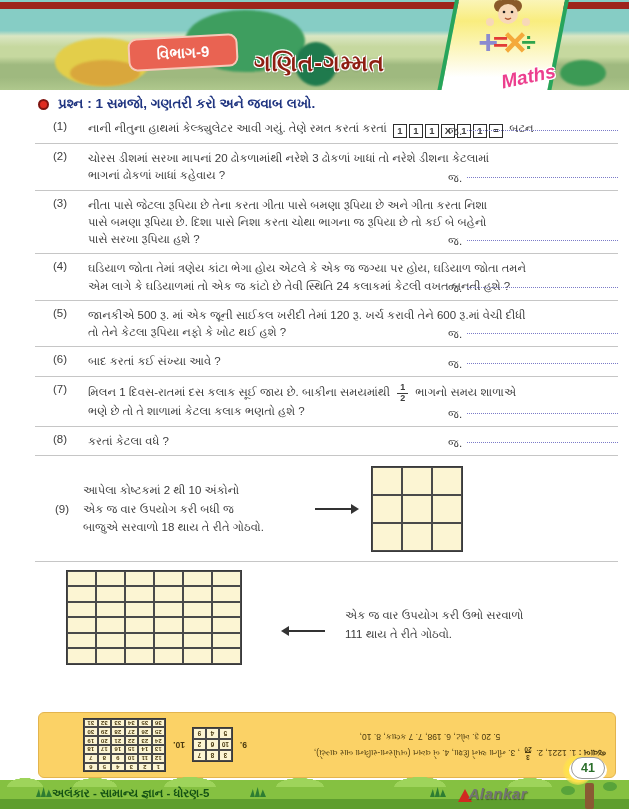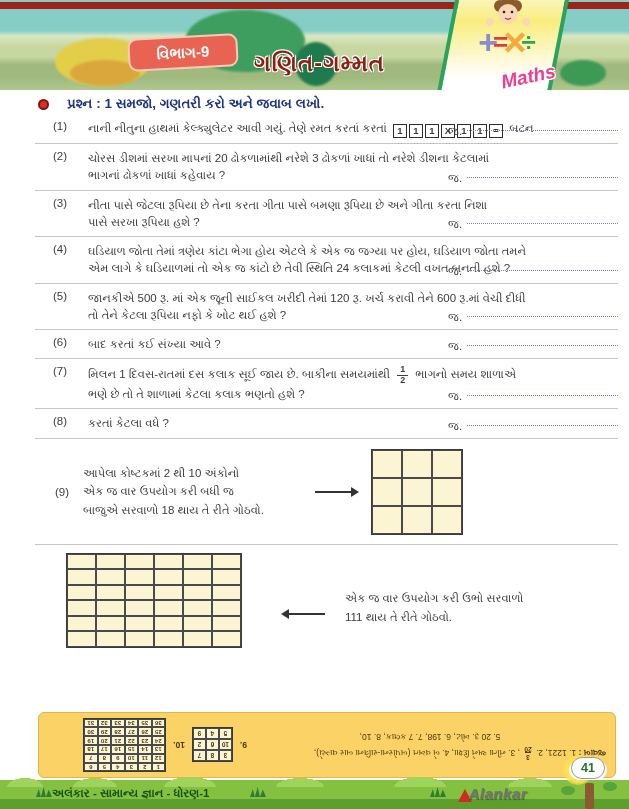--- a/index.html
+++ b/index.html
@@ -35,21 +35,21 @@
   .sym.s0 { color:#8B8BD0; font-size:34px; }
   .sym.s1 { color:#E23B36; font-size:26px; margin-left:-5px; }
   .sym.s2 { color:#F4A93B; font-size:40px; margin-left:-5px; }
   .sym.s3 { color:#2FA44D; font-size:26px; margin-left:-5px; }
   .maths { position:absolute; right:0px; bottom:10px; transform:rotate(-12deg);
     color:var(--maths_pink,#EC3F8E); font-size:19px; font-weight:bold; font-style:italic;
     text-shadow:-1px -1px 0 #fff,1px -1px 0 #fff,-1px 1px 0 #fff,1px 1px 0 #fff; }
   .kid { position:absolute; left:28px; top:2px; }
   
   .content { position:absolute; top:93px; left:0; right:0; height:618px; overflow:hidden; }
-  .mainhead { display:flex; align-items:center; gap:18px; margin:3px 0 2px 38px; }
+  .mainhead { display:flex; align-items:center; gap:9px; margin:3px 0 2px 38px; }
   .bullet { width:11px; height:11px; border-radius:50%; background:var(--bullet_red,#E02B20); border:2px solid #7E1410; }
   .mainhead .t { font-size:13.5px; font-weight:bold; color:var(--heading_blue,#1F3480); }
   .q { position:relative; margin:0 11px 0 35px; padding:6px 0 5px 53px; border-bottom:1px solid #C6C6C6; }
   .q:last-of-type { border-bottom:none; }
   .qnum { position:absolute; left:18px; top:6px; font-size:11.5px; color:var(--text_dark,#3C3C3C); }
   .qtext { font-size:11.5px; line-height:1.5; color:var(--text_dark,#3C3C3C); max-width:505px; }
   .ans { position:absolute; right:0; bottom:5px; width:170px; display:flex; align-items:flex-end; gap:5px; font-size:11.5px; }
   .ans .dots { flex:1; border-bottom:1.6px dotted var(--dotted_blue,#7B7BC8); margin-bottom:7px; }
   .calcrow { display:inline-flex; gap:2px; vertical-align:-2px; margin:0 3px; }
   .calcbtn { width:14px; height:14px; border:1.3px solid #2E2E2E; background:#fff; font-size:9.5px; font-weight:bold;
@@ -195,20 +195,21 @@
     <div class="ans">
       <span>જ.</span>
       <span class="dots"></span>
     </div>
   </div>
 
   <div class="q">
     <span class="qnum">(3)</span>
     <div class="qtext">
       <div>નીતા પાસે જેટલા રૂપિયા છે તેના કરતા ગીતા પાસે બમણા રૂપિયા છે અને ગીતા કરતા નિશા</div>
+      <div>પાસે બમણા રૂપિયા છે. દિશા પાસે નિશા કરતા ચોથા ભાગના જ રૂપિયા છે તો કઈ બે બહેનો</div>
       <div>પાસે સરખા રૂપિયા હશે ?</div>
     </div>
     <div class="ans">
       <span>જ.</span>
       <span class="dots"></span>
     </div>
   </div>
 
   <div class="q">
     <span class="qnum">(4)</span>
@@ -445,21 +446,21 @@
           <div class="gcell">31</div>
         </div>
       </div>
   </div>
 </div>
 
 <div class="band">
   <div class="wave"></div>
   <div class="dark"></div>
 </div>
-<div class="series">અલંકાર - સામાન્ય જ્ઞાન - ધોરણ-1</div>
+<div class="series">અલંકાર - સામાન્ય જ્ઞાન - ધોરણ-5</div>
 <div class="grass" style="left:36px;"></div>
 <div class="grass" style="left:250px;"></div>
 <div class="grass" style="left:430px;"></div>
 <div class="brand">
   <span class="tri"></span>
   <span class="bt">Alankar</span>
 </div>
 <div class="treegrp">
   <div class="sun"></div>
   <div class="trunk"></div>

